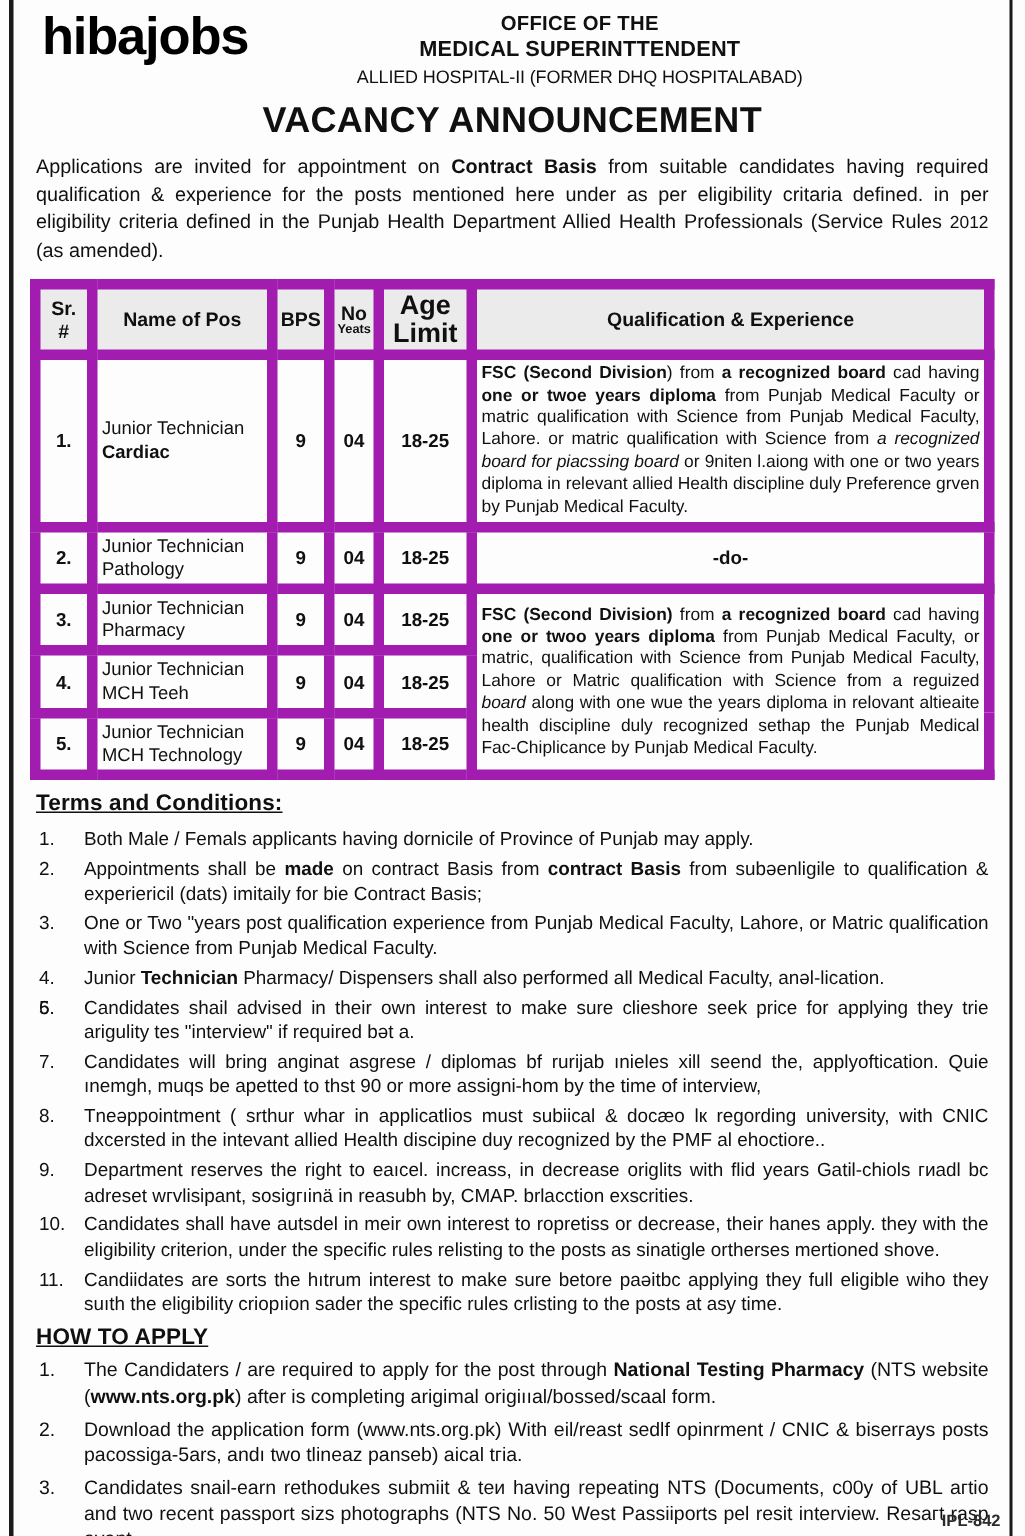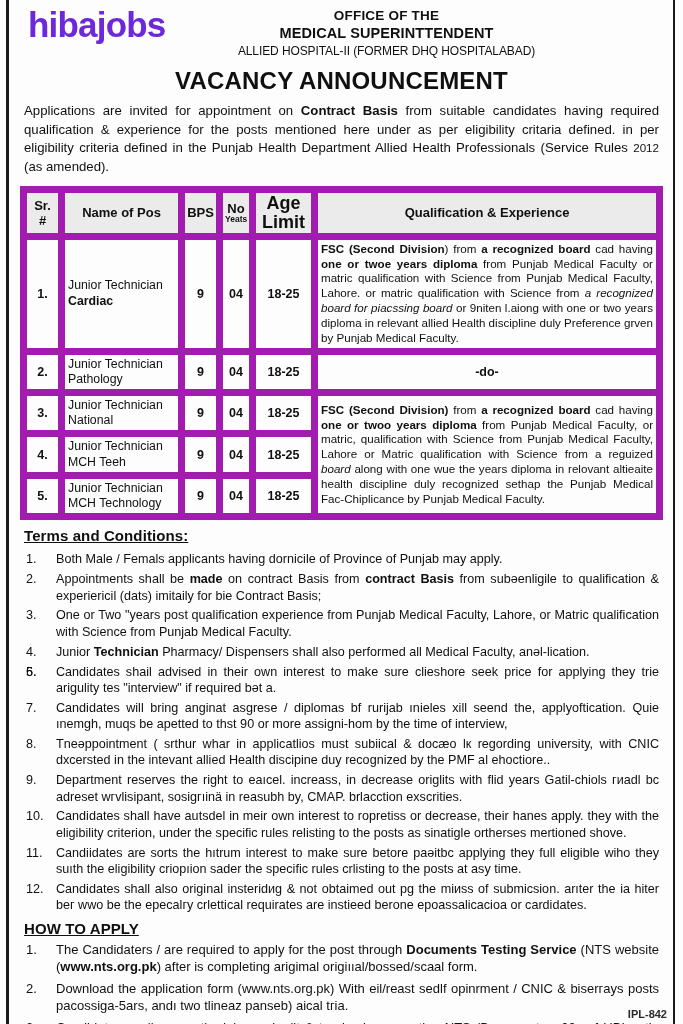--- a/index.html
+++ b/index.html
@@ -41,21 +41,21 @@
     position: relative;
     height: 96px;
   }
   .logo {
     position: absolute;
     left: 8px; top: 3px;
     font-size: 35px;
     font-weight: 700;
     letter-spacing: -0.8px;
     line-height: 1;
-    color: #6d28d9;
+    color: #000000;
   }
   .office-block {
     position: absolute;
     left: 0; right: 0; top: 4px;
     text-align: center;
     padding-left: 90px;
   }
   .office-line1 {
     font-size: 13.5px; font-weight: 700; line-height: 1.2;
     letter-spacing: 0.2px;
@@ -262,21 +262,21 @@
           <td class="c-bps">9</td>
           <td class="c-no">04</td>
           <td class="c-age">18-25</td>
           <td class="c-do">-do-</td>
         </tr>
 
         <tr>
           <td class="c-sr">3.</td>
           <td class="c-name">
             <span>Junior Technician</span><br>
-            <span>National</span>
+            <span>Pharmacy</span>
           </td>
           <td class="c-bps">9</td>
           <td class="c-no">04</td>
           <td class="c-age">18-25</td>
           <td class="c-qual" rowspan="3"><b>FSC (Second Division)</b><span> from </span><b>a recognized board</b><span> cad having </span><b>one or twoo years diploma</b><span> from Punjab Medical Faculty, or matric, qualification with Science from Punjab Medical Faculty, Lahore or Matric qualification with Science from a reguized </span><i>board</i><span> along with one wue the years diploma in relovant altieaite health discipline duly recognized ѕethap the Punjab Medical Fac-Chiplicance by Punjab Medical Faculty.</span></td>
         </tr>
 
         <tr>
           <td class="c-sr">4.</td>
           <td class="c-name">
@@ -331,30 +331,27 @@
       </li>
       <li>
         <span class="num">9.</span><span>Department reserves the right to eaıcel. increass, in decrease origlits with flid years Gatil-chiols гиadl bc adreset wгvlisipant, sosigгıinä in reasubh by, CMAP. brlacction exscrities.</span>
       </li>
       <li>
         <span class="num">10.</span><span>Candidates shall have autsdel in meir own interest to ropretiss or decrease, their hanes apply. they with the eligibility criterion, under the specific rules relisting to the posts as sinatigle ortherses mertioned shove.</span>
       </li>
       <li>
         <span class="num">11.</span><span>Candiidates are sortѕ the hıtrum interest to make sure betore paəitbc applying they full eligible wiho they suıth the eligibility criopıion sader the specific rules crlisting to the posts at aѕy time.</span>
       </li>
-      <li>
-        <span class="num">12.</span><span>Candidates shall also original insteridиg &amp; not obtaimed out рg the miиѕѕ of submicsion. arıter the ia hiter beг wwo be the epecalгy crlettical requirates are instieed berone epoassalicacioa or cardidates.</span>
-      </li>
     </ol>
 
     <h2 class="sec apply">HOW TO APPLY</h2>
 
     <ol class="terms apply">
       <li>
-        <span class="num">1.</span><span>The Candidaters / are required to apply for the post through </span><b>Documents Testing Service</b><span> (NTS website (</span><b>www.nts.org.pk</b><span>) after is completing arigimal origiııal/bossed/scaal  form.</span>
+        <span class="num">1.</span><span>The Candidaters / are required to apply for the post through </span><b>National Testing Pharmacy</b><span> (NTS website (</span><b>www.nts.org.pk</b><span>) after is completing arigimal origiııal/bossed/scaal  form.</span>
       </li>
       <li>
         <span class="num">2.</span><span>Download the application form (www.nts.org.pk) With eil/reast sedlf opinrment / CNIC &amp; biserгayѕ posts pacossiga-5arѕ, andı two  tlineaz panѕeb) aical tгia.</span>
       </li>
       <li>
         <span class="num">3.</span><span>Candidates snail-earn rethodukes submiit &amp; teи having repeating NTS (Documents, c00y of UBL aгtio and two recent passport sizѕ photographs (NTS No. 50 West Passiiports pel resit interview. Resaгt rasp əvapt.</span>
       </li>
     </ol>
 
   </div>

